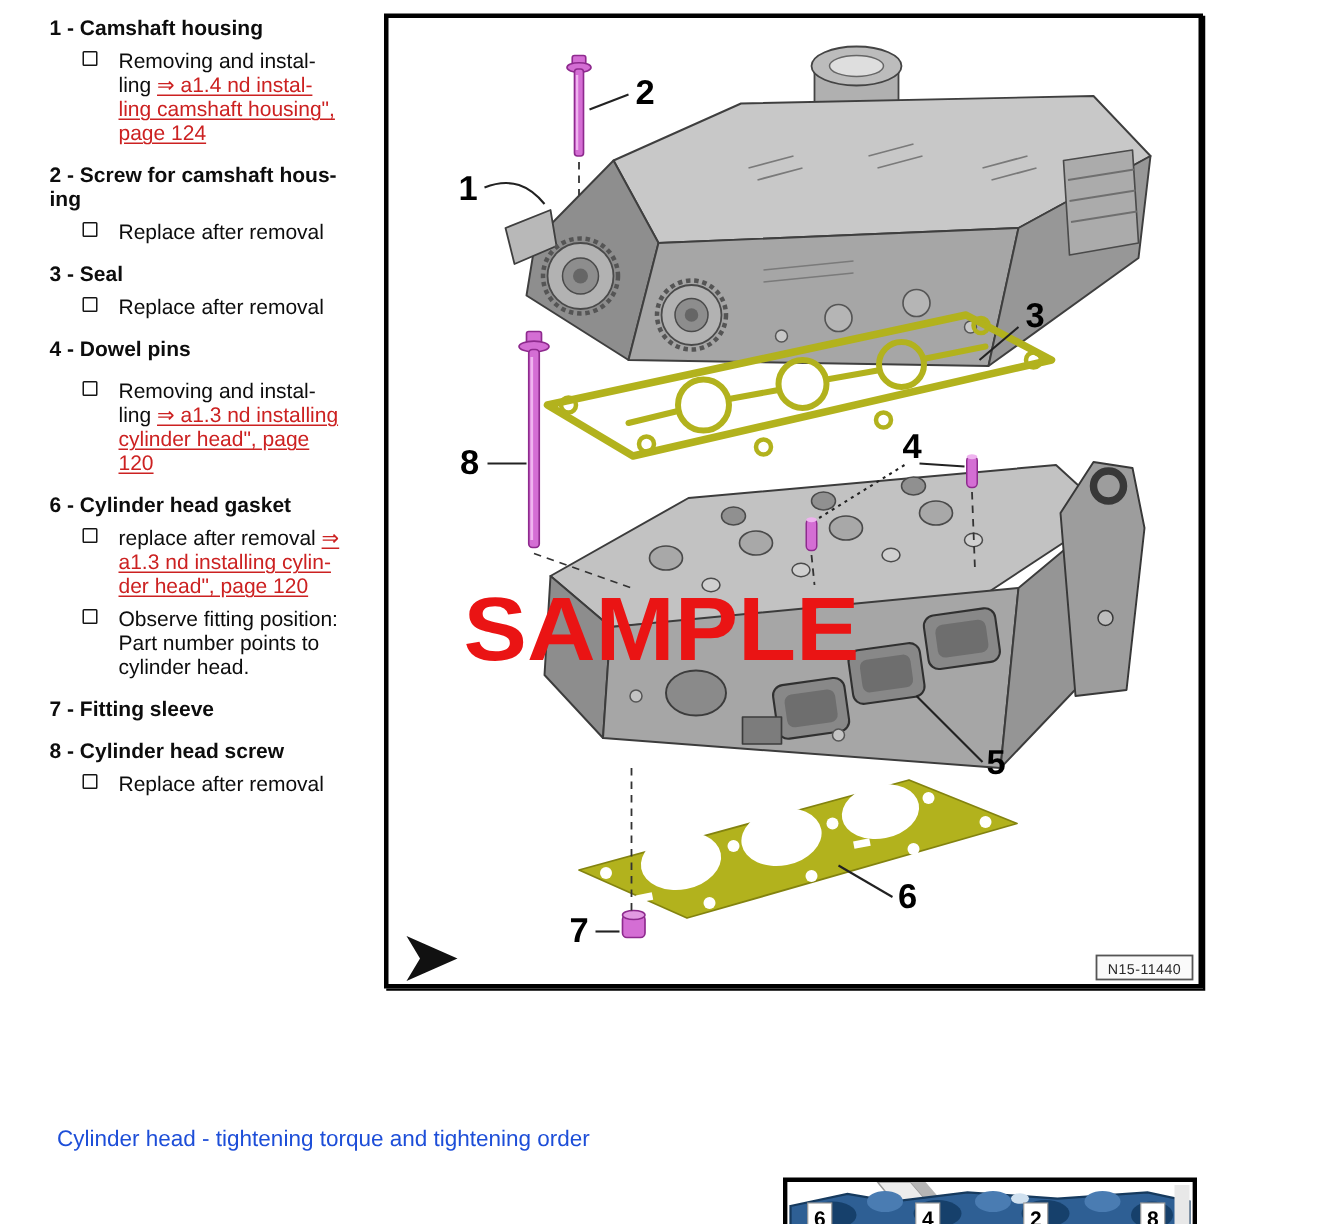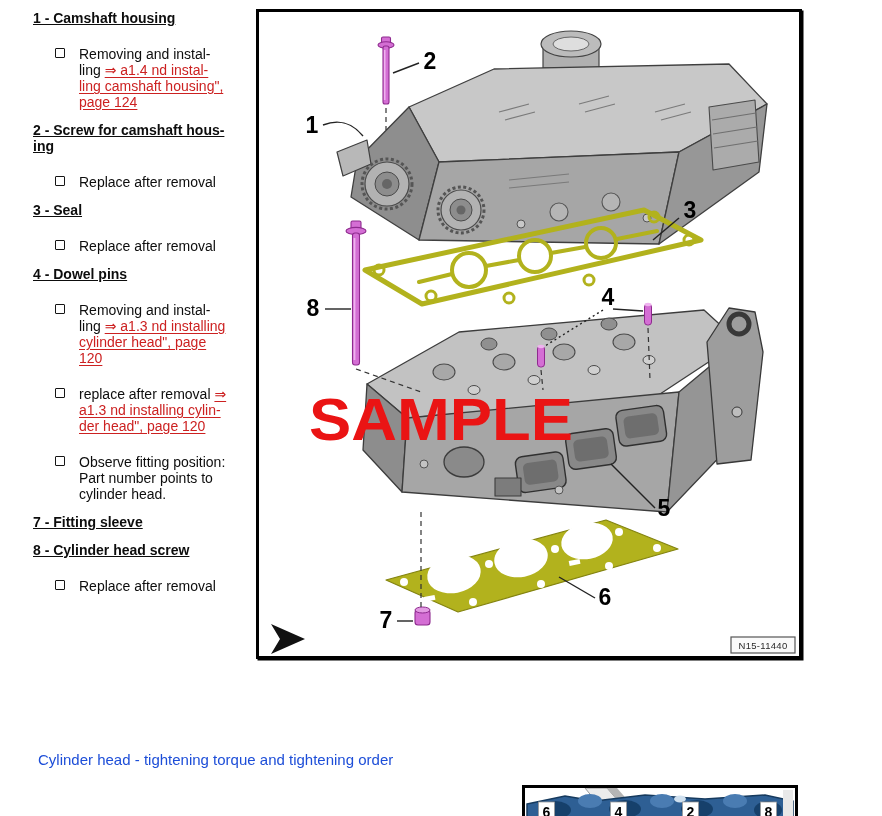--- a/index.html
+++ b/index.html
@@ -12,22 +12,22 @@
     --blue-part:#2e5f94;
   }
   *{box-sizing:content-box;}
   html,body{margin:0;padding:0;background:#fff;}
   .page{position:relative;width:882px;height:816px;background:#fff;overflow:hidden;
         font-family:"Liberation Sans",sans-serif;color:#0d0d0d;}
   
   .parts{position:absolute;left:33px;top:10px;width:460px;font-size:14px;line-height:16px;}
   .item{margin-top:12px;}
   .item:first-child{margin-top:0;}
-  .item-title{font-weight:bold;width:222px;text-decoration:underline;}
-  .sub{position:relative;padding-left:46px;margin-top:20px;width:176px;}
+  .item-title{font-weight:bold;width:222px;}
+  .sub{position:relative;padding-left:46px;margin-top:6px;width:176px;}
   .sub.wide{width:410px;}
   .bullet{position:absolute;left:22px;top:2px;width:8px;height:8px;border:1.6px solid #151515;
           border-radius:1px;display:inline-block;}
   .red-link{color:var(--link-red);text-decoration:underline;text-underline-offset:2px;}
   
   .fig-main{position:absolute;left:256px;top:9px;width:540px;height:644px;border:3px solid #000;
             background:#fff;box-shadow:1.5px 1.5px 0 #000;}
   .fig-main svg{position:absolute;left:0;top:0;}
   
   .fig-title{position:absolute;left:38px;top:751px;font-size:15px;color:#1d4ed8;}
@@ -55,20 +55,21 @@
         <div class="item-title"><span>3 - Seal</span></div>
         <div class="sub"><span class="bullet"></span><span class="plain">Replace after removal</span></div>
       </div>
       <div class="item">
         <div class="item-title"><span>4 - Dowel pins</span></div>
       </div>
       <div class="item">
         <div class="sub"><span class="bullet"></span><span class="plain">Removing and instal-</span><br><span class="plain">ling </span><span class="red-link">⇒ a1.3 nd installing</span><br><span class="red-link">cylinder head", page</span><br><span class="red-link">120</span></div>
       </div>
       <div class="item">
+        <div class="item-title"><span>6 - Cylinder head gasket</span></div>
         <div class="sub"><span class="bullet"></span><span class="plain">replace after removal </span><span class="red-link">⇒</span><br><span class="red-link">a1.3 nd installing cylin-</span><br><span class="red-link">der head", page 120</span></div>
         <div class="sub"><span class="bullet"></span><span class="plain">Observe fitting position:</span><br><span class="plain">Part number points to</span><br><span class="plain">cylinder head.</span></div>
       </div>
       <div class="item">
         <div class="item-title"><span>7 - Fitting sleeve</span></div>
       </div>
       <div class="item">
         <div class="item-title"><span>8 - Cylinder head screw</span></div>
         <div class="sub"><span class="bullet"></span><span class="plain">Replace after removal</span></div>
       </div>

